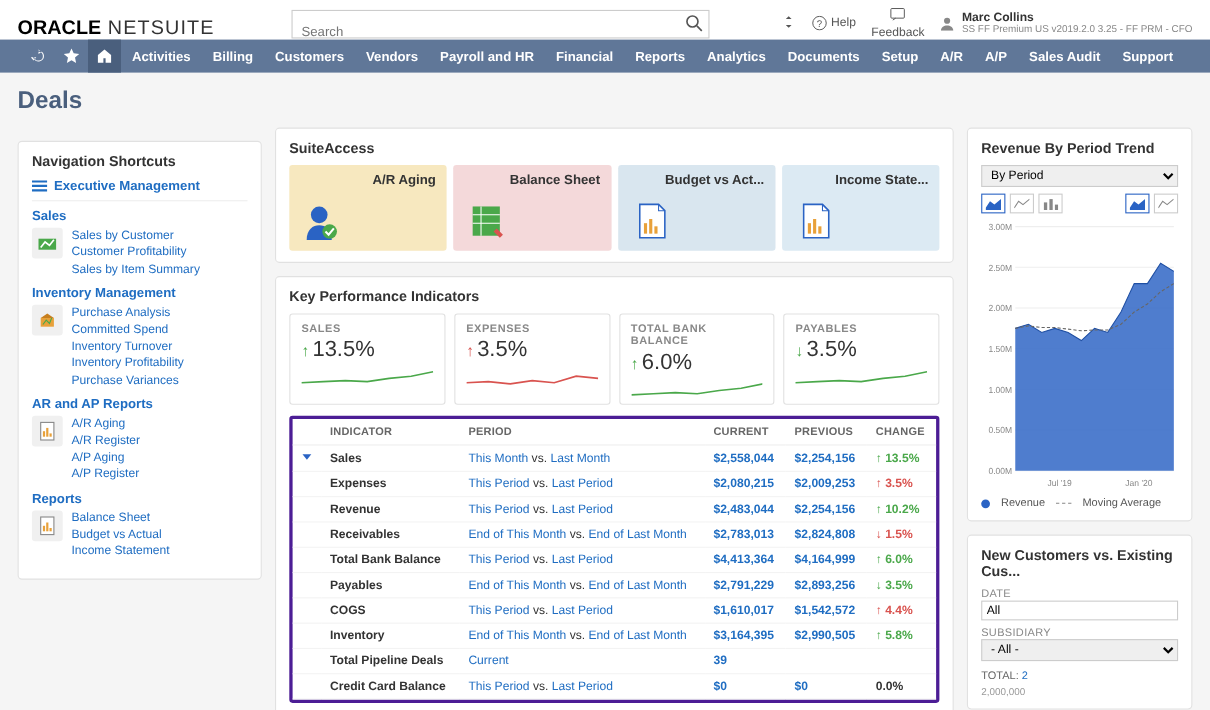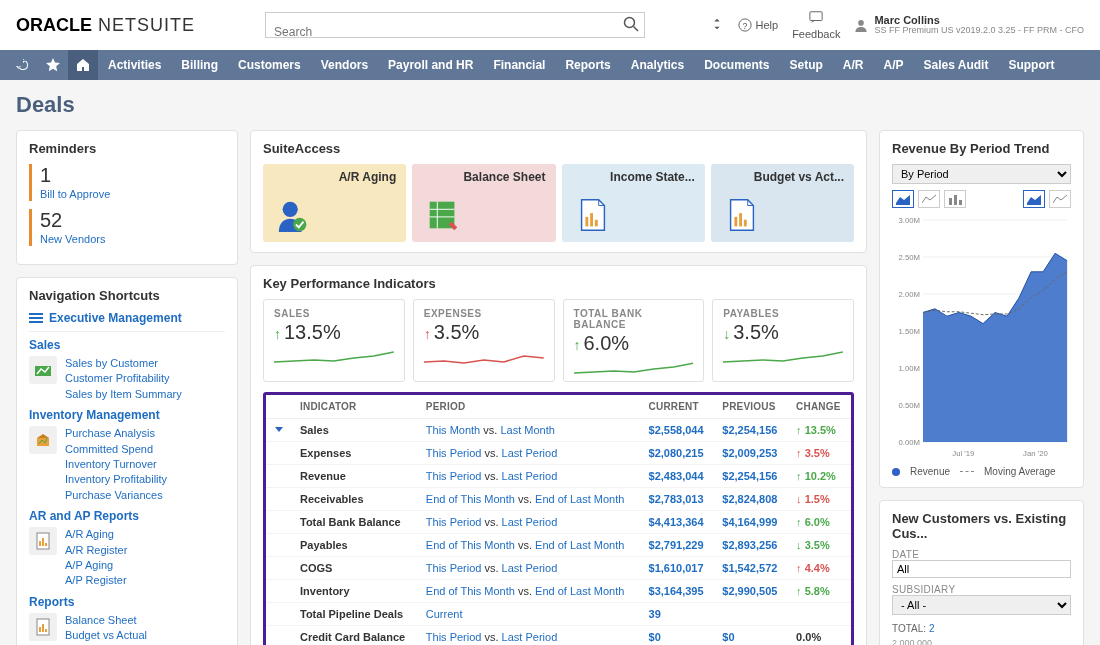--- a/index.html
+++ b/index.html
@@ -1,35 +1,35 @@
 <!DOCTYPE html>
 <html><head>
 <meta charset="utf-8">
 <style>
   * { box-sizing: border-box; margin: 0; padding: 0; }
   body { font-family: Arial, Helvetica, sans-serif; font-size: 12px; color: #333; background: #f5f5f5; width: 1100px; }
   a { color: #1f6dc2; text-decoration: none; }
 
   
-  .topbar { background: #fff; height: 50px; display: flex; align-items: center; padding: 0 16px; }
+  .topbar { background: #fff; height: 36px; display: flex; align-items: flex-end; padding: 0 16px; }
   .logo { font-family: Arial, sans-serif; font-size: 18px; letter-spacing: 1px; font-weight: 400; color: #333; }
   .logo b { font-weight: 700; color: #000; letter-spacing: 0; }
   .search-wrap { margin-left: 70px; position: relative; }
   .search-wrap input { width: 380px; height: 26px; padding: 16px 28px 2px 8px; border: 1px solid #ccc; font-size: 12px; }
   .search-wrap .mag { position: absolute; right: 6px; top: 4px; width: 16px; height: 16px; }
   .topbar-right { margin-left: auto; display: flex; align-items: center; gap: 14px; }
   .topbar-right .lbl { font-size: 11px; color: #555; }
   .topbar-right svg { width: 14px; height: 14px; }
   .user-block { display: flex; align-items: center; gap: 6px; }
   .user-block .meta { font-size: 10px; line-height: 1.1; }
   .user-block .name { font-weight: 600; font-size: 11px; }
   .user-block .sub { color: #888; font-size: 9px; }
 
   
-  .navbar { background: #607798; height: 30px; display: flex; align-items: center; padding: 0 8px; }
+  .navbar { background: #607798; height: 30px; display: flex; align-items: center; padding: 0 20px; }
   .navbar .nb-icon { width: 30px; height: 30px; display: flex; align-items: center; justify-content: center; color: #fff; }
   .navbar .nb-icon.active { background: #4a5f7d; }
   .navbar .nb-icon svg { width: 16px; height: 16px; fill: #fff; }
   .navbar .nav-item { color: #fff; font-size: 12px; padding: 0 10px; line-height: 30px; cursor: pointer; font-weight: 600; }
 
   
   .page-head { display: flex; align-items: center; padding: 12px 16px; }
   .page-head h1 { color: #4a5f7d; font-size: 22px; font-weight: 600; }
   .page-head .right-links { margin-left: auto; font-size: 12px; color: #333; display: flex; gap: 18px; align-items: center; }
   .page-head .right-links span { cursor: pointer; }
@@ -162,27 +162,20 @@
   <span id="nav-items"><span class="nav-item">Activities</span><span class="nav-item">Billing</span><span class="nav-item">Customers</span><span class="nav-item">Vendors</span><span class="nav-item">Payroll and HR</span><span class="nav-item">Financial</span><span class="nav-item">Reports</span><span class="nav-item">Analytics</span><span class="nav-item">Documents</span><span class="nav-item">Setup</span><span class="nav-item">A/R</span><span class="nav-item">A/P</span><span class="nav-item">Sales Audit</span><span class="nav-item">Support</span></span>
 </div>
 
 <div class="page-head">
   <h1>Deals</h1>
 </div>
 
 <div class="grid">
 
   <div>
-    <div class="card">
-      <div class="card-title">Reminders</div>
-      <div id="reminders-body">
-          <div class="reminder-item"><div class="count">1</div><a class="label">Bill to Approve</a></div>
-          <div class="reminder-item"><div class="count">52</div><a class="label">New Vendors</a></div>
-        </div>
-    </div>
 
     <div class="card nav-short" style="margin-top:12px;">
       <div class="card-title">Navigation Shortcuts</div>
       <div class="em-head">
         <svg width="14" height="12" viewBox="0 0 14 12">
             <line x1="0" y1="2" x2="14" y2="2" stroke="#1f6dc2" stroke-width="2"></line>
             <line x1="0" y1="6" x2="14" y2="6" stroke="#1f6dc2" stroke-width="2"></line>
             <line x1="0" y1="10" x2="14" y2="10" stroke="#1f6dc2" stroke-width="2"></line>
           </svg>
         <span>Executive Management</span>
@@ -272,32 +265,32 @@
           <div class="tile tile-bs">
             <span class="tlabel">Balance Sheet</span>
             <svg viewBox="0 0 40 40">
               <rect x="6" y="6" width="26" height="28" fill="#4aa84a"></rect>
               <line x1="6" y1="14" x2="32" y2="14" stroke="#fff"></line>
               <line x1="6" y1="22" x2="32" y2="22" stroke="#fff"></line>
               <line x1="14" y1="6" x2="14" y2="34" stroke="#fff"></line>
               <path d="M26 30l6 6 3-3-6-6z" fill="#d9534f"></path>
             </svg>
           </div>
-          <div class="tile tile-is">
-            <span class="tlabel">Income State...</span>
+          <div class="tile tile-bv">
+            <span class="tlabel">Budget vs Act...</span>
             <svg viewBox="0 0 40 40">
               <path d="M8 4h18l6 6v26H8z" fill="#fff" stroke="#2a63c4" stroke-width="1.5"></path>
               <path d="M26 4v6h6" fill="none" stroke="#2a63c4"></path>
               <rect x="12" y="22" width="3" height="10" fill="#e8a13a"></rect>
               <rect x="17" y="18" width="3" height="14" fill="#e8a13a"></rect>
               <rect x="22" y="25" width="3" height="7" fill="#e8a13a"></rect>
             </svg>
           </div>
-          <div class="tile tile-bv">
-            <span class="tlabel">Budget vs Act...</span>
+          <div class="tile tile-is">
+            <span class="tlabel">Income State...</span>
             <svg viewBox="0 0 40 40">
               <path d="M8 4h18l6 6v26H8z" fill="#fff" stroke="#2a63c4" stroke-width="1.5"></path>
               <path d="M26 4v6h6" fill="none" stroke="#2a63c4"></path>
               <rect x="12" y="22" width="3" height="10" fill="#e8a13a"></rect>
               <rect x="17" y="18" width="3" height="14" fill="#e8a13a"></rect>
               <rect x="22" y="25" width="3" height="7" fill="#e8a13a"></rect>
             </svg>
           </div>
         </div>
     </div>

